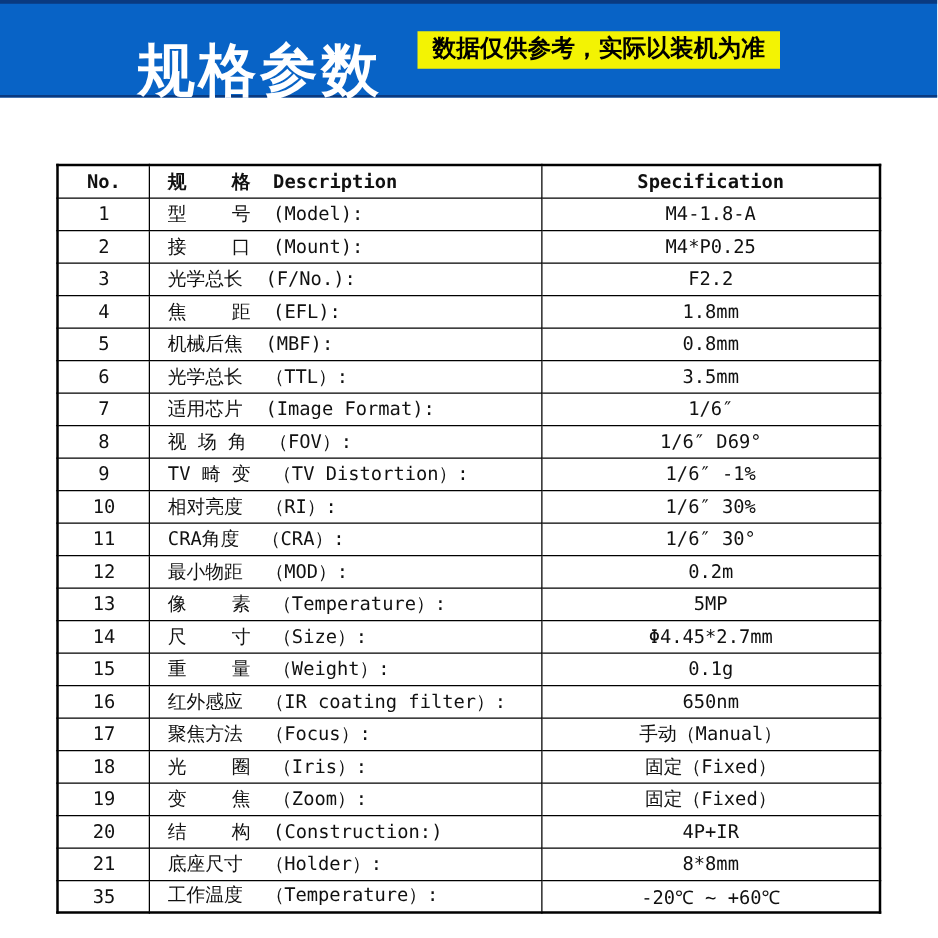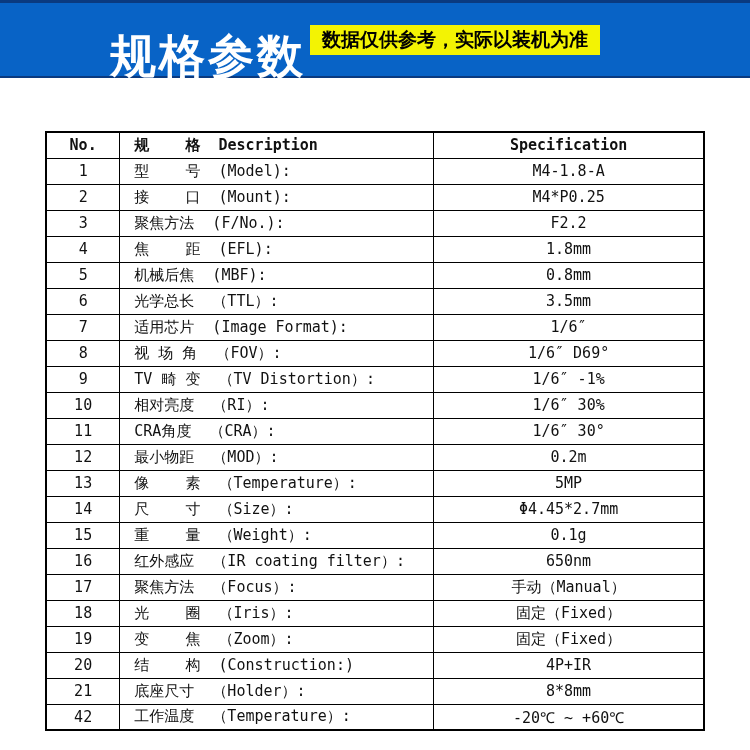--- a/index.html
+++ b/index.html
@@ -30,21 +30,21 @@
     color: #ffffff;
     font-family: "Liberation Sans", sans-serif;
     font-weight: bold;
     font-size: 46px;
     letter-spacing: 3px;
     line-height: 1;
     white-space: nowrap;
     margin-top: 32px;
   }
   .banner-badge {
-    margin-left: 4px;
+    margin-left: 28px;
     background: #f3f303;
     color: #000000;
     font-family: "Liberation Sans", sans-serif;
     font-weight: bold;
     font-size: 19px;
     line-height: 1;
     padding: 5px 12px 6px 12px;
     white-space: nowrap;
   }
   
@@ -98,21 +98,21 @@
             <td class="col-desc">型    号  (Model):</td>
             <td class="col-spec">M4-1.8-A</td>
           </tr>
           <tr>
             <td class="col-no">2</td>
             <td class="col-desc">接    口  (Mount):</td>
             <td class="col-spec">M4*P0.25</td>
           </tr>
           <tr>
             <td class="col-no">3</td>
-            <td class="col-desc">聚焦方法  (F/No.):</td>
+            <td class="col-desc">光学总长  (F/No.):</td>
             <td class="col-spec">F2.2</td>
           </tr>
           <tr>
             <td class="col-no">4</td>
             <td class="col-desc">焦    距  (EFL):</td>
             <td class="col-spec">1.8mm</td>
           </tr>
           <tr>
             <td class="col-no">5</td>
             <td class="col-desc">机械后焦  (MBF):</td>
@@ -192,21 +192,21 @@
             <td class="col-no">20</td>
             <td class="col-desc">结    构  (Construction:)</td>
             <td class="col-spec">4P+IR</td>
           </tr>
           <tr>
             <td class="col-no">21</td>
             <td class="col-desc">底座尺寸  （Holder）:</td>
             <td class="col-spec">8*8mm</td>
           </tr>
           <tr>
-            <td class="col-no">42</td>
+            <td class="col-no">35</td>
             <td class="col-desc">工作温度  （Temperature）:</td>
             <td class="col-spec">-20℃ ~ +60℃</td>
           </tr>
         </tbody>
     </table>
   </div>
 
 </div>
 
 </body></html>

